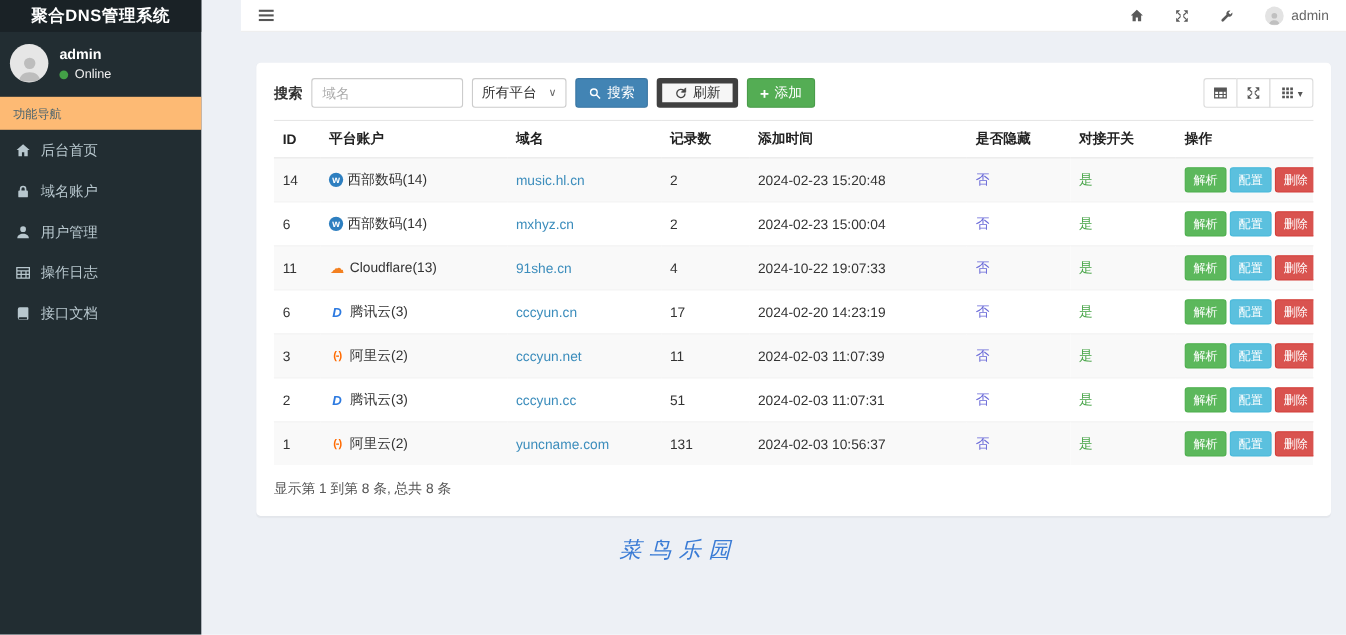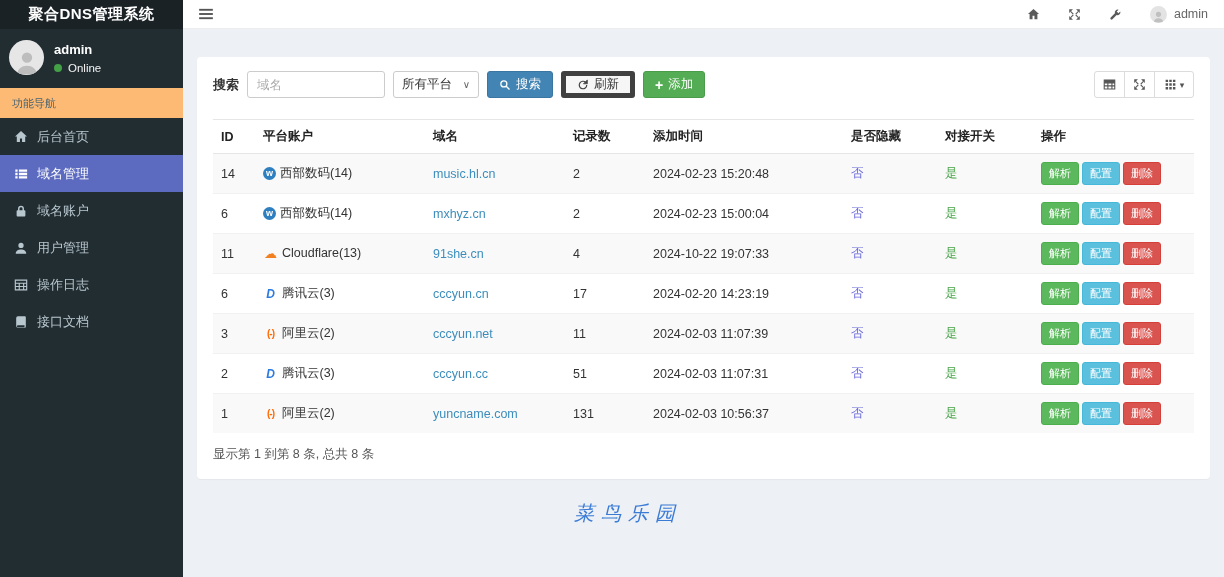--- a/index.html
+++ b/index.html
@@ -2,21 +2,21 @@
 <html><head>
 <meta charset="utf-8">
 <style>
   * { box-sizing: border-box; margin: 0; padding: 0; }
   html,body { width:1224px; height:577px; }
   body {
     font-family:"Liberation Sans","DejaVu Sans",sans-serif;
     background:#edf0f5; overflow:hidden; position:relative;
     font-size:13px; color:#333;
   }
-  .app { display:flex; height:100%; }
+  .app { display:flex; height:100%;gap:36px; }
 
   
   .sidebar { width:183px; flex-shrink:0; background:#222d32; display:flex; flex-direction:column; }
   .brand { height:29px; background:#1a2226; color:#fff; font-size:15px; font-weight:bold;
            display:flex; align-items:center; justify-content:center; cursor:pointer; letter-spacing:.5px;}
   .user-panel { display:flex; align-items:center; gap:10px; padding:11px 10px 13px 9px; }
   .avatar { width:35px; height:35px; border-radius:50%; background:#e6e6e6; overflow:hidden;
             display:flex; align-items:flex-end; justify-content:center; }
   .avatar svg { width:26px; height:26px; fill:#bdbdbd; }
   .user-name { color:#fff; font-weight:bold; font-size:13px; }
@@ -40,21 +40,21 @@
   .nb-user { display:flex; align-items:center; gap:7px; cursor:pointer; }
   .nb-avatar { width:17px; height:17px; border-radius:50%; background:#e3e3e3; overflow:hidden;
                display:flex; align-items:flex-end; justify-content:center; }
   .nb-avatar svg { width:13px; height:13px; fill:#c0c0c0; }
   .nb-username { color:#666; font-size:12.5px; }
 
   
   .content { flex:1; padding:28px 14px 0 14px; position:relative; }
   .card { background:#fff; border-radius:4px; box-shadow:0 1px 1px rgba(0,0,0,.04);
           padding:14px 16px 16px; }
-  .toolbar { display:flex; align-items:center; gap:8px; margin-bottom:21px; }
+  .toolbar { display:flex; align-items:center; gap:8px; margin-bottom:11px; }
   .search-label { font-weight:bold; font-size:13px; color:#333; }
   .search-input { width:138px; height:27px; border:1px solid #ccc; border-radius:3px;
                   padding:0 9px; font-size:12.5px; color:#333; font-family:inherit; }
   .search-input::placeholder { color:#aaa; }
   .select { width:86px; height:27px; border:1px solid #ccc; border-radius:3px; background:#fff;
             display:flex; align-items:center; justify-content:space-between; padding:0 8px;
             font-size:12.5px; color:#333; cursor:pointer; }
   .select .caret { color:#666; font-size:10px; }
   .btn { height:27px; padding:0 11px; border-radius:3px; font-size:12.5px; cursor:pointer;
          display:inline-flex; align-items:center; gap:5px; font-family:inherit; }
@@ -92,21 +92,21 @@
   .pi-aliyun { color:#ff6a00; font-weight:bold; font-size:10px; letter-spacing:-1px; }
   .btn-xs { font-size:11px; padding:3px 7px; border-radius:3px; border:1px solid transparent;
             color:#fff; cursor:pointer; margin-right:3px; font-family:inherit; }
   .act-resolve { background:#5cb85c; border-color:#4cae4c; }
   .act-config  { background:#5bc0de; border-color:#46b8da; }
   .act-delete  { background:#d9534f; border-color:#d43f3a; }
 
   .summary { margin-top:13px; font-size:12.5px; color:#555; }
 
   
-  .watermark { position:absolute; left:552px; top:500px; width:130px; text-align:right;
+  .watermark { position:absolute; left:552px; top:486px; width:130px; text-align:center;
                color:#3a7bd5; font-family:"DejaVu Serif","Liberation Serif",serif; font-style:italic; }
   .wm-line1 { font-size:20px; letter-spacing:7px; }
   .wm-line2 { font-size:22px; letter-spacing:2px; }
 </style>
 </head>
 <body>
 
 <div class="app">
 
   <aside class="sidebar">
@@ -127,26 +127,20 @@
         </div>
       </div>
     </div>
     <div class="nav-label">功能导航</div>
     <nav id="side-nav">
         <div class="nav-item">
           <svg viewBox="0 0 16 16" fill="currentColor">
             <path d="M8 1.2 1.2 7.4h2v6.4h3.6V9.6h2.4v4.2h3.6V7.4h2z"></path>
           </svg>
           <span>后台首页</span>
-        </div>
-        <div class="nav-item active">
-          <svg viewBox="0 0 16 16" fill="currentColor">
-            <path d="M1.5 2.8h2.6v2.6H1.5zM5.6 2.8H15v2.6H5.6zM1.5 6.7h2.6v2.6H1.5zM5.6 6.7H15v2.6H5.6zM1.5 10.6h2.6v2.6H1.5zM5.6 10.6H15v2.6H5.6z"></path>
-          </svg>
-          <span>域名管理</span>
         </div>
         <div class="nav-item">
           <svg viewBox="0 0 16 16" fill="currentColor">
             <path d="M4.6 7V5.4a3.4 3.4 0 0 1 6.8 0V7h.6a1 1 0 0 1 1 1v5.2a1 1 0 0 1-1 1H4a1 1 0 0 1-1-1V8a1 1 0 0 1 1-1zm1.7 0h3.4V5.4a1.7 1.7 0 0 0-3.4 0z"></path>
           </svg>
           <span>域名账户</span>
         </div>
         <div class="nav-item">
           <svg viewBox="0 0 16 16" fill="currentColor">
             <path d="M8 8a3 3 0 1 0 0-6 3 3 0 0 0 0 6zm-6 6.5c0-3.2 2.7-4.8 6-4.8s6 1.6 6 4.8z"></path>

